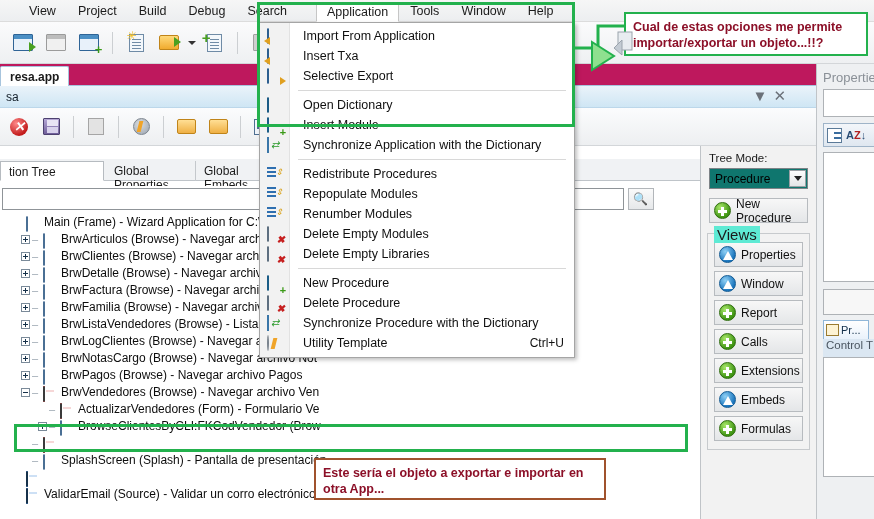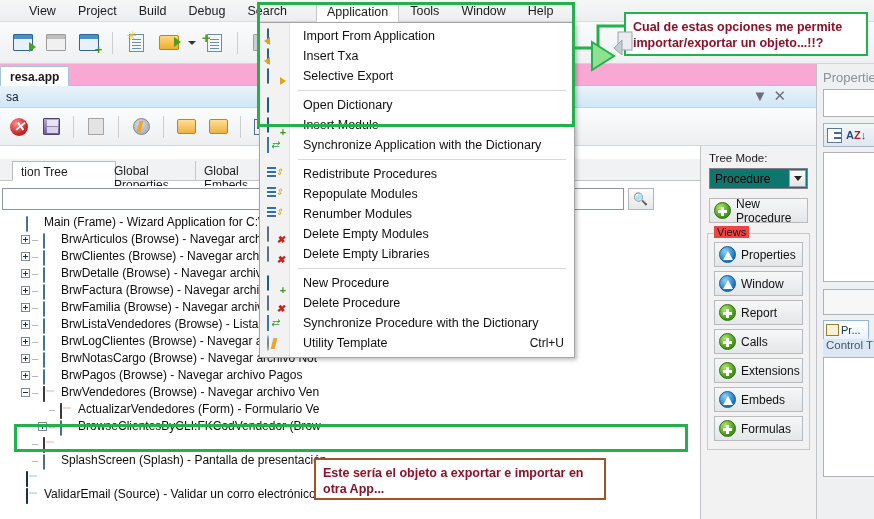--- a/index.html
+++ b/index.html
@@ -38,21 +38,21 @@
     background: linear-gradient(to bottom, #fbfbfc, #eef0f2);
     border-bottom: 1px solid #d3d6d9;
     display: flex; align-items: center; padding-left: 8px; gap: 3px;
   }
   .tb-btn { width: 30px; height: 30px; display: flex; align-items: center; justify-content: center; }
   .tb-sep { width: 1px; height: 22px; background: #cccfd2; margin: 0 5px; }
 
   
   .apptabs {
     position: absolute; left: 0; top: 64px; width: 874px; height: 22px;
-    background: #f9a8d4; border-bottom: 1px solid #a7c4dd; text-align: center;
+    background: #be185d; border-bottom: 1px solid #a7c4dd; text-align: center;
   }
   .apptab {
     position: absolute; left: 0; top: 2px; height: 20px;
     background: #ffffff; border: 1px solid #a7c4dd; border-bottom: none;
     padding: 3px 9px 0 9px; font-size: 12px; font-weight: bold; color: #1a1a1a;
     border-radius: 2px 2px 0 0;
   }
 
   
   .doctitle {
@@ -171,21 +171,21 @@
   .gbtn.green::before { left: 3px; top: 7px; width: 9px; height: 3px; }
   .gbtn.green::after  { left: 6px; top: 4px; width: 3px; height: 9px; }
   .gbtn.blue::after {
     content: ""; position: absolute; left: 3px; top: 4px;
     border-left: 5px solid transparent; border-right: 5px solid transparent; border-bottom: 9px solid #ffffff;
   }
   .views-group {
     margin: 10px 6px 0 6px; border: 1px solid #c7cacd; padding: 8px 0 8px 0; position: relative;
   }
   .views-legend {
-    position: absolute; left: 6px; top: -8px; background: #ef4444; padding: 0 3px; font-size: 11px; color: #1a1a1a;
+    position: absolute; left: 6px; top: -8px; background: #5eead4; padding: 0 3px; font-size: 15px; color: #1a1a1a;
   }
   .views-group .btnrow { margin: 4px 6px 0 6px; }
   .views-group .btnrow:first-of-type { margin-top: 0; }
 
   
   .propspanel {
     position: absolute; left: 816px; top: 64px; width: 58px; height: 455px;
     background: #eef0f2; border-left: 1px solid #c0c4c8;
   }
   .props-title { font-size: 13px; color: #8a9097; padding: 6px 0 0 6px; }
@@ -363,21 +363,21 @@
     </div>
     <div class="tb-sep"></div>
     <div class="tb-btn">
       <span style="display:inline-block;width:22px;height:20px;background:linear-gradient(to bottom,#3f9adf,#1d6fae);border-radius:2px;position:relative;">
         <i style="position:absolute;left:5px;top:2px;color:#fff;font-size:15px;line-height:16px;">↺</i>
       </span>
     </div>
   </div>
 
   <div class="panel-tabs">
-    <div class="ptab sel" style="left:0px;width:104px;margin-left:12px;">tion Tree</div>
+    <div class="ptab sel" style="left:0px;width:104px;">tion Tree</div>
     <div class="ptab" style="left:106px;width:90px;">Global Properties</div>
     <div class="ptab" style="left:196px;width:83px;">Global Embeds</div>
     <div class="ptab" style="left:279px;width:60px;">Global E</div>
   </div>
 
   <div class="searchrow">
     <div class="searchbox">
       <input style="border: 0px; outline: 0px; width: 100%; height: 100%; padding-left: 4px; font-family: &quot;Liberation Sans&quot;, sans-serif; font-size: 12px;" placeholder="">
     </div>
     <div class="searchbtn">

